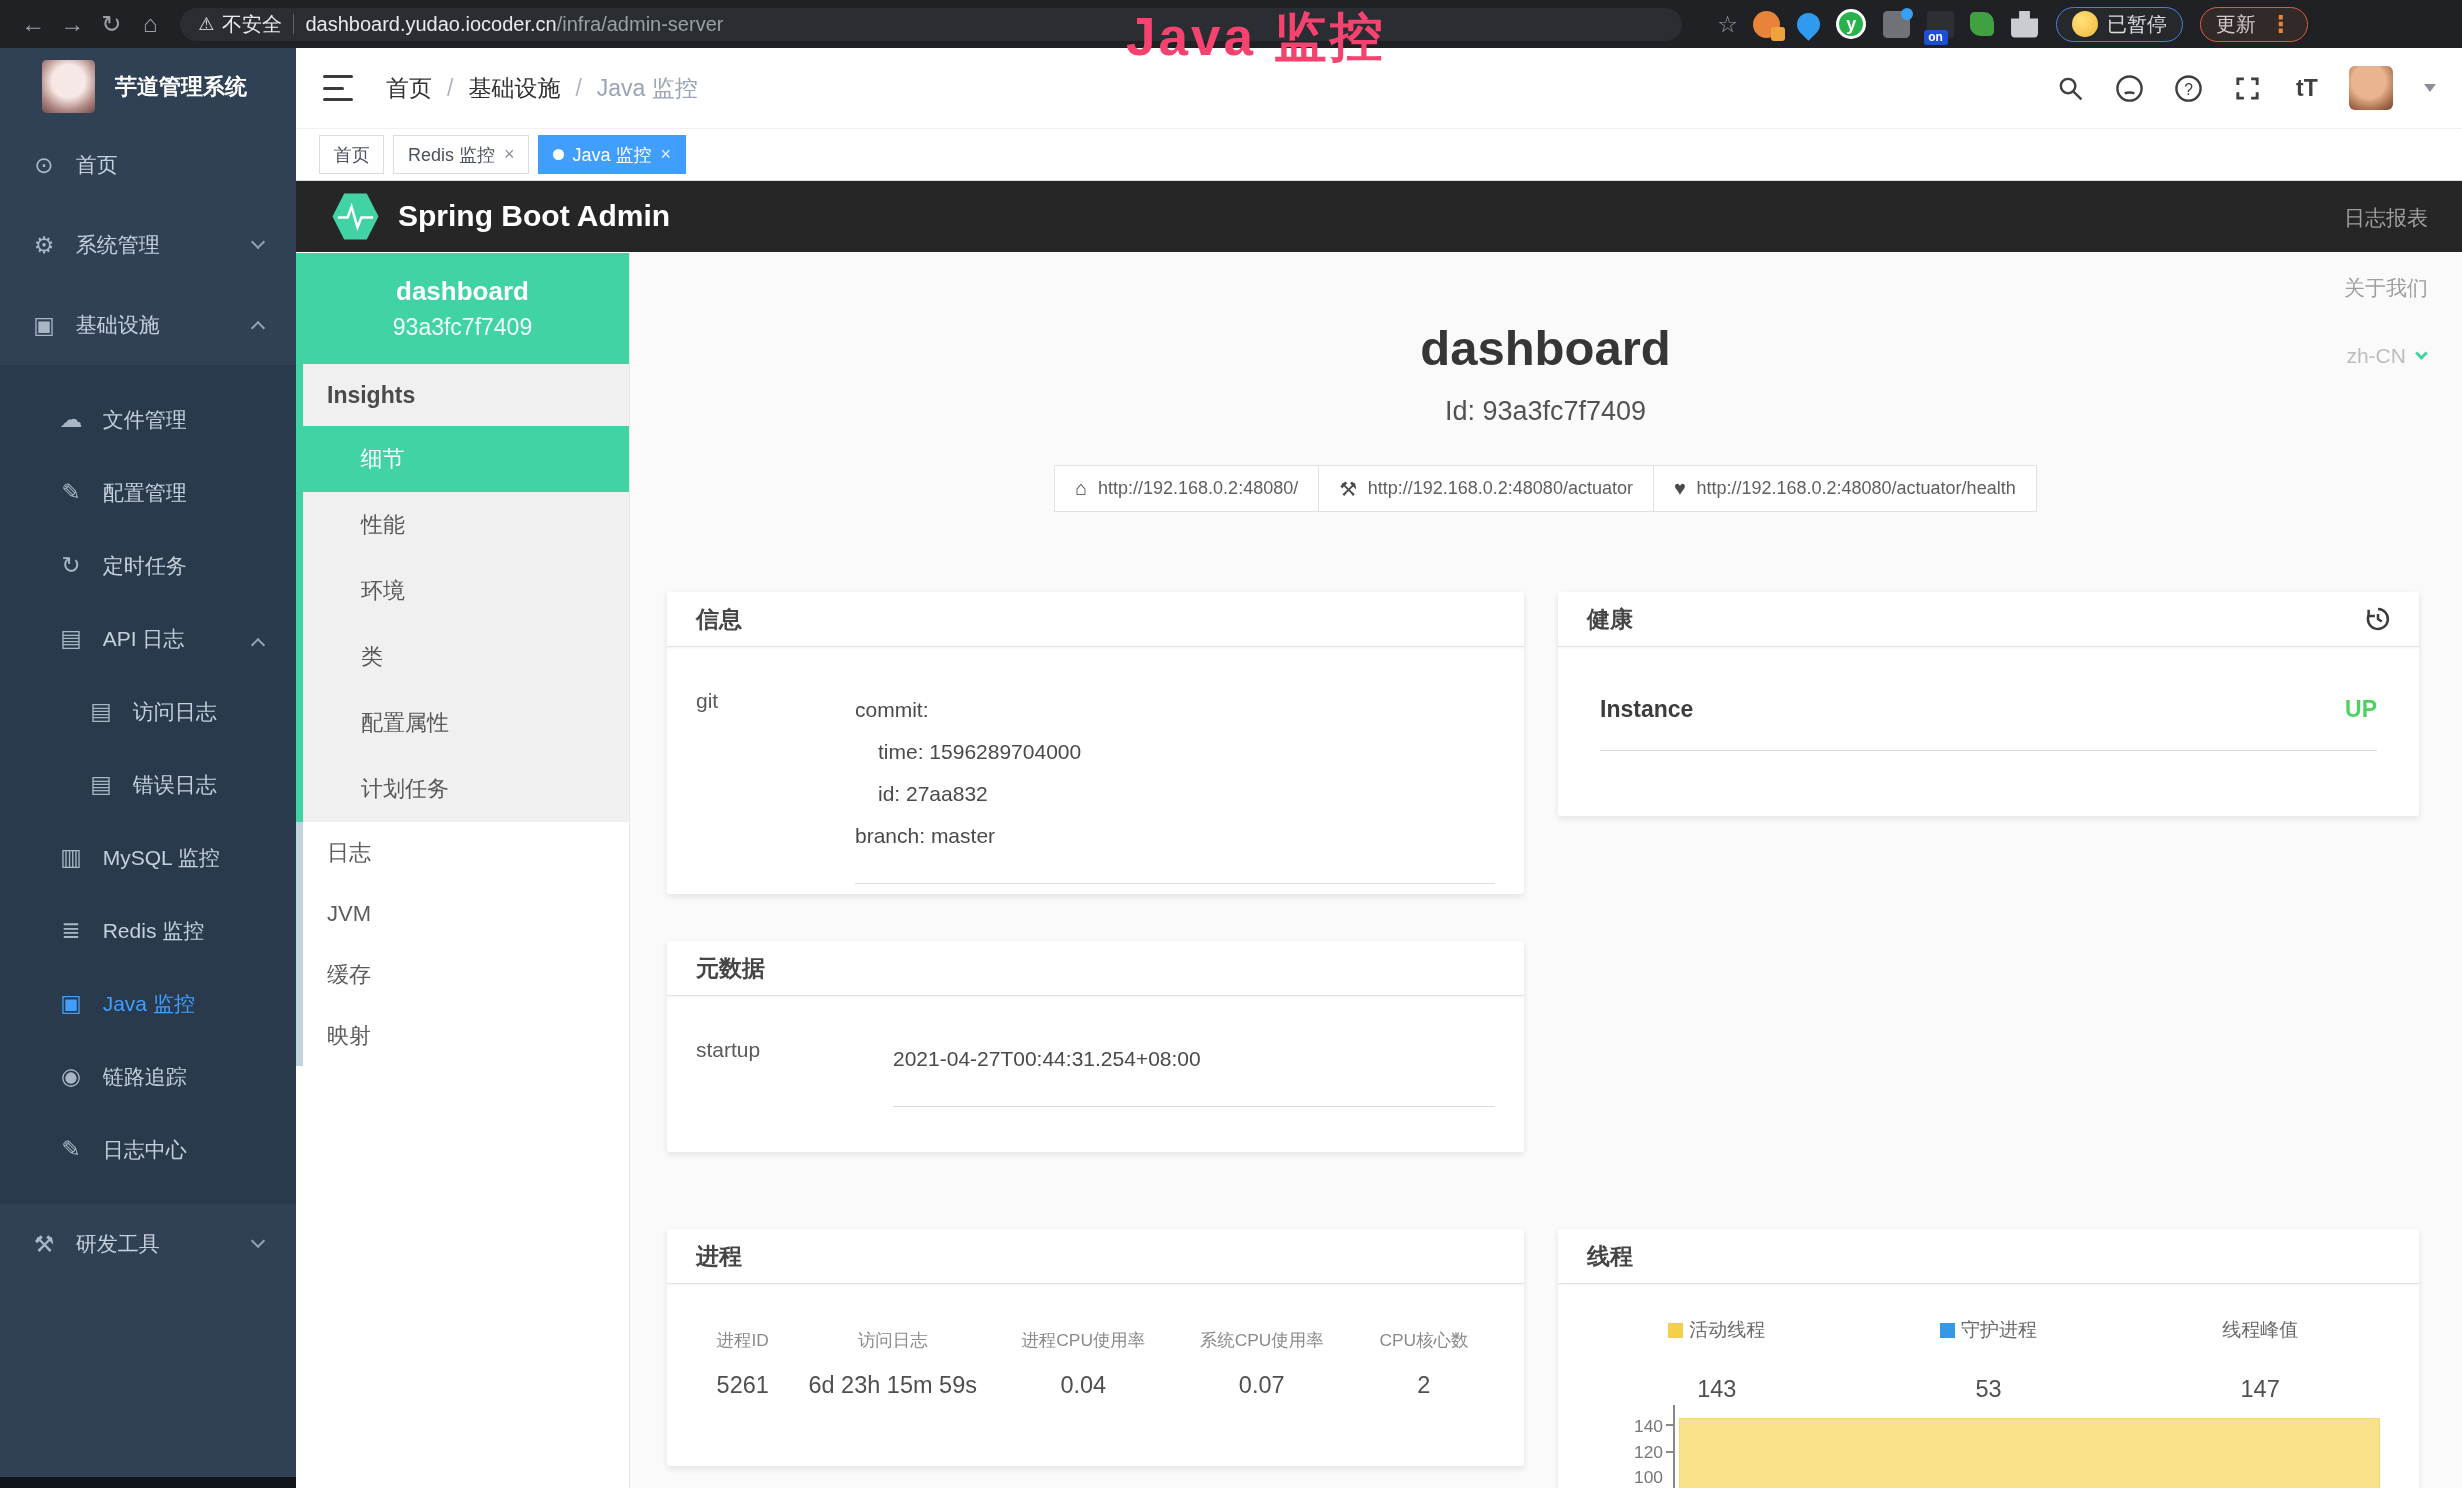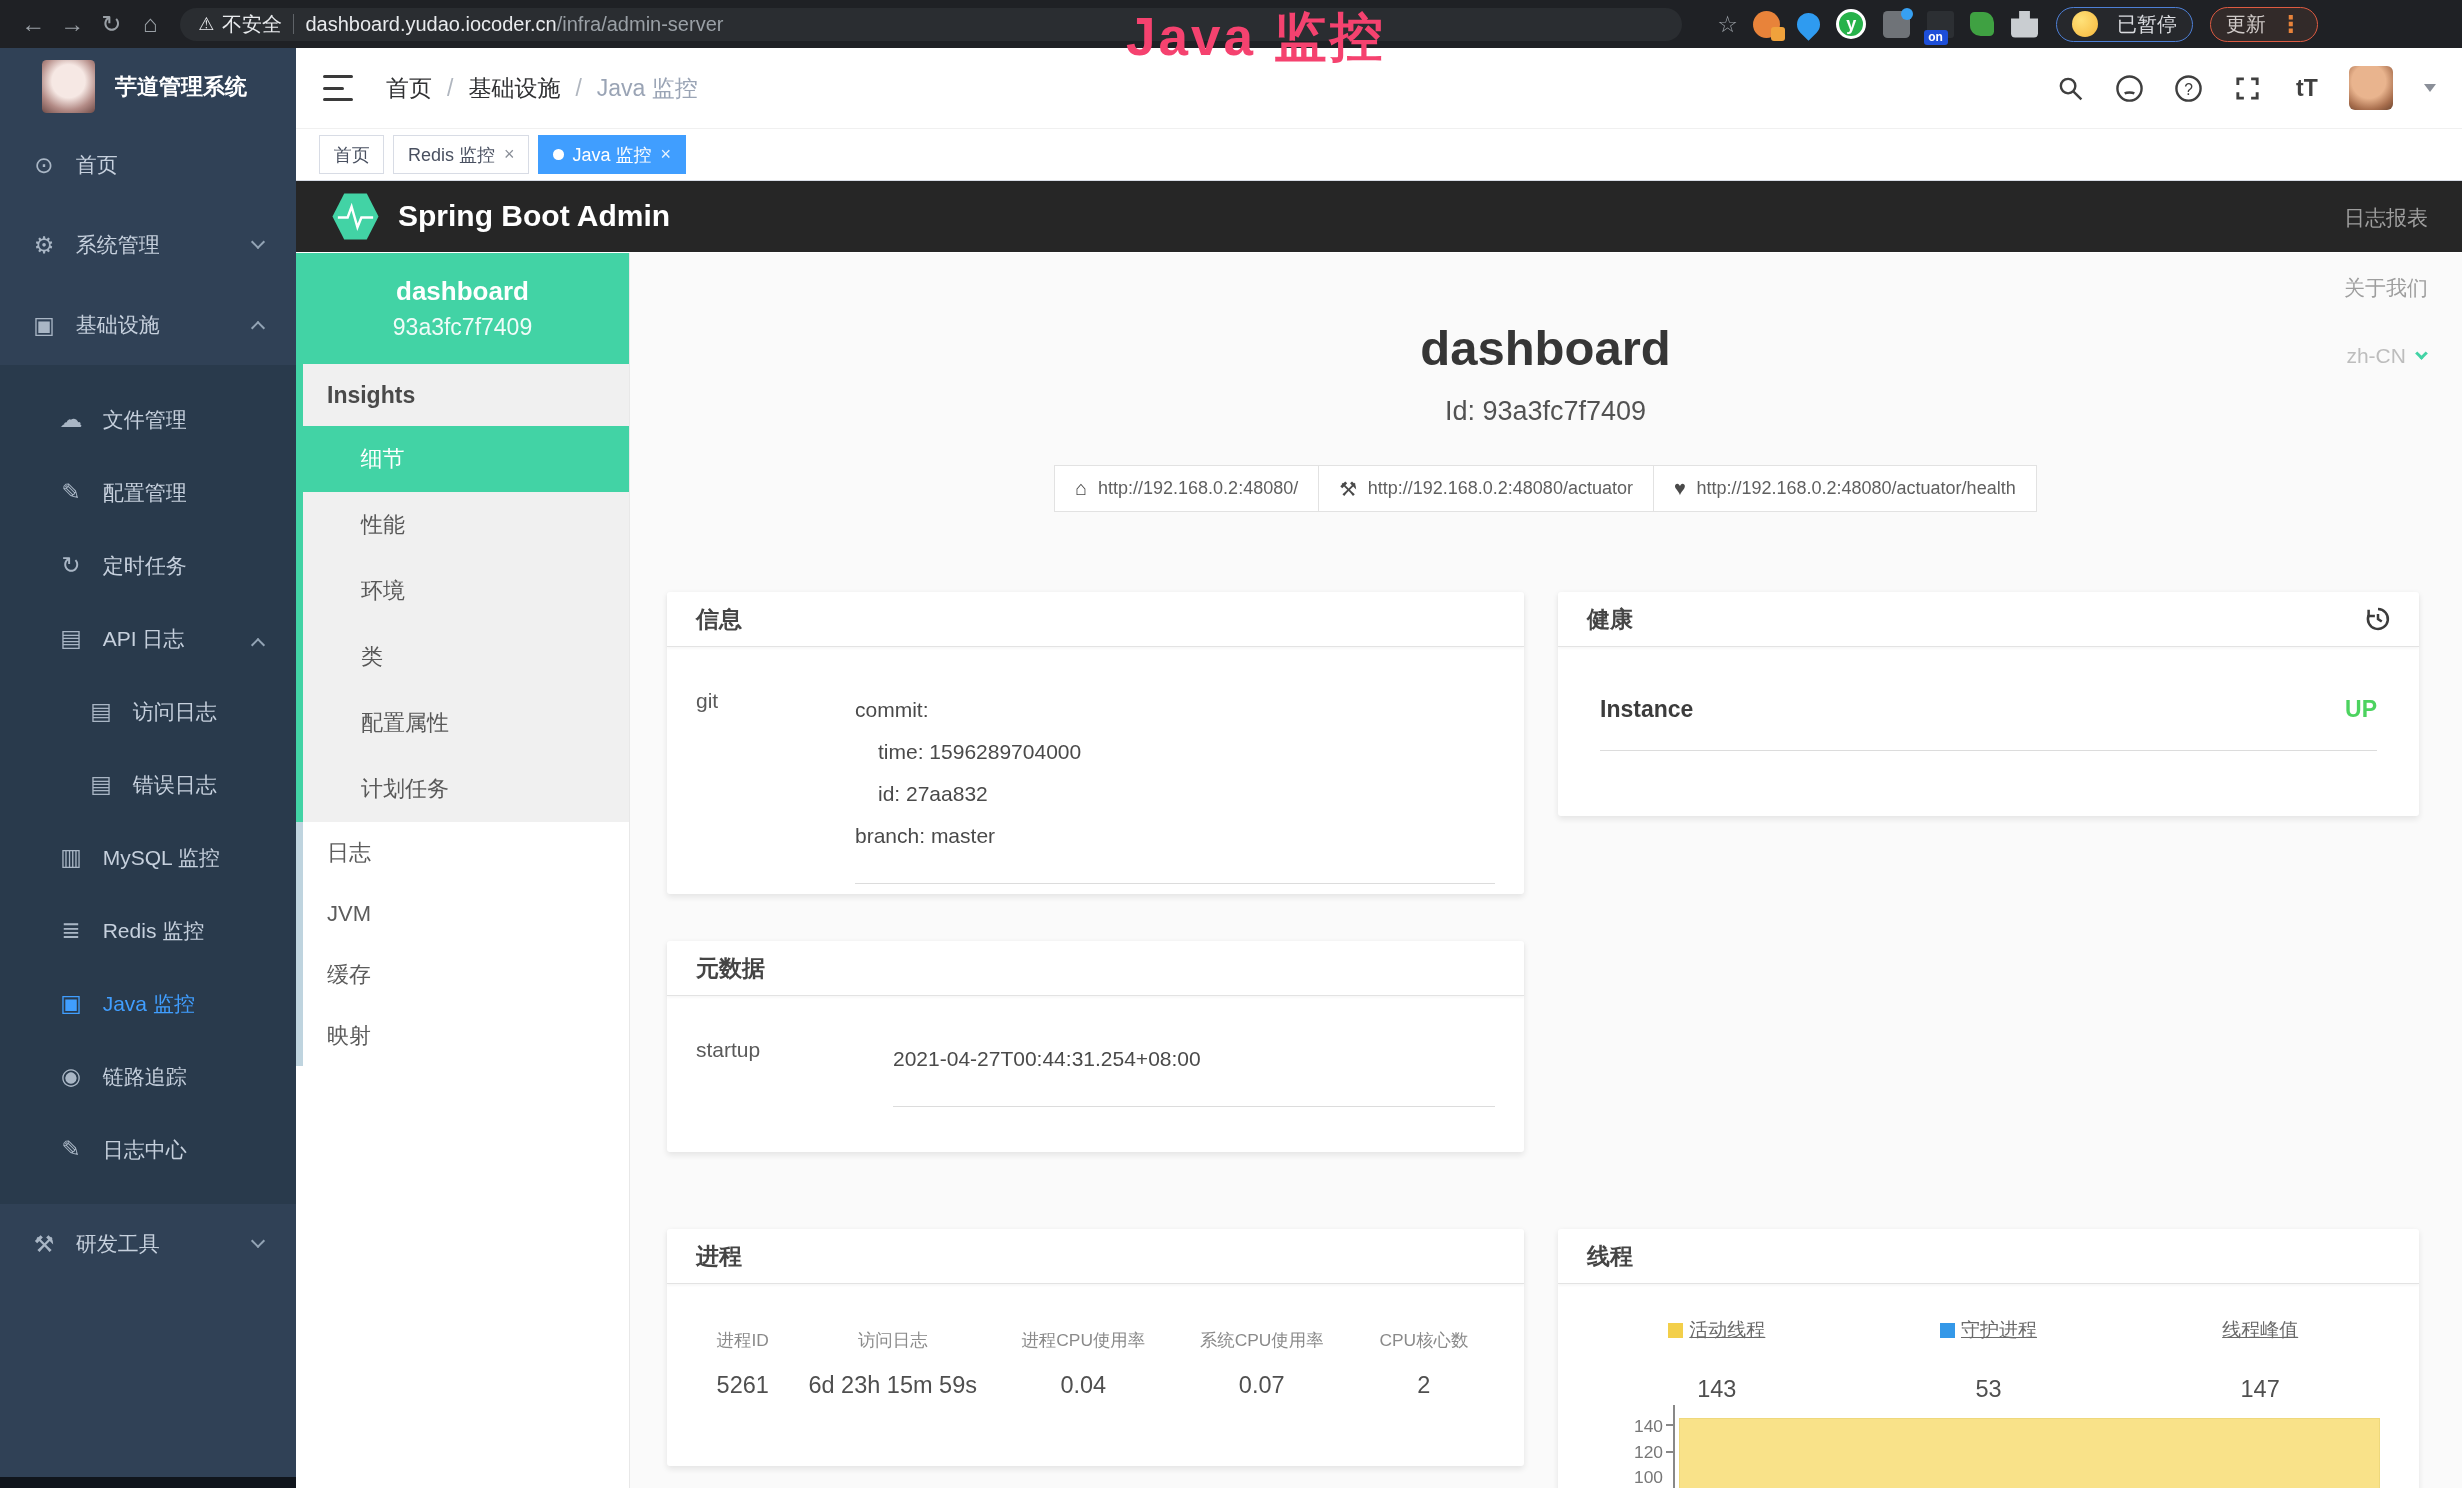--- a/index.html
+++ b/index.html
@@ -26,21 +26,21 @@
   .ext-pin { background:#2f9bf0; border-radius:50% 50% 50% 0; transform:rotate(-45deg); width:23px; height:23px; }
   .ext-y { background:#27b24a; border-radius:50%; width:30px; height:30px; border:3px solid #fff;
     color:#fff; font-size:18px; font-weight:bold; display:flex; align-items:center; justify-content:center;}
   .ext-grid { background:#6f7378; border-radius:4.6px; }
   .ext-grid::after { content:""; position:absolute; right:-3px; top:-3px; width:12px; height:12px; border-radius:50%; background:#37a0f2;}
   .ext-list { background:#2c2f33; border-radius:3px; }
   .ext-list .onb { position:absolute; left:-3px; bottom:-7.6px; background:#1d4ed8; color:#fff;
     font-size:12px; font-weight:bold; padding:0.8px 4.6px; border-radius:3px; }
   .ext-leaf { background:#3fa142; border-radius:4.6px 10.6px 4.6px 10.6px; width:24px; height:24px;}
   .ext-puzzle { background:#c9cdd1; border-radius:4.6px; clip-path:polygon(0 30%,30% 30%,30% 0,70% 0,70% 30%,100% 30%,100% 100%,0 100%); }
-  .pill { height:35px; border-radius:17.4px; display:flex; align-items:center; gap:19px;
+  .pill { height:35px; border-radius:17.4px; display:flex; align-items:center; gap:9px;
     padding:0 15px; font-size:20px; flex:0 0 auto; }
   .pill-paused { border:1.5px solid #4d7fd6; color:#dadce0; margin-right:16.7px; background:#26282c;}
   .pill-paused .face { width:26px; height:26px; border-radius:50%; background:radial-gradient(circle at 35% 35%,#ffe27a,#f6b73c); }
   .pill-update { border:1.5px solid #dd5a41; color:#cfc9c7; background:#332а2а; background:#322a29; gap:13.7px;}
   .pill-update .dots { color:#e8833a; font-size:23px; font-weight:bold; }
   
   .annotation { position:absolute; left:1126px; top:1.5px; z-index:60; color:#f5426f;
     font-size:53px; font-weight:bold; letter-spacing:3px; pointer-events:none; }
   
   .sidebar { position:absolute; left:0; top:48px; width:296px; height:1429px;
@@ -135,21 +135,21 @@
   .health-row { display:flex; justify-content:space-between; align-items:center;
     margin:49px 42px 0 42px; padding-bottom:27px; border-bottom:1.5px solid #dcdcdc;
     font-size:23px; }
   .health-row .k { font-weight:bold; color:#3c3c3c; }
   .health-row .up { font-weight:bold; color:#4cd35f; }
   .proc-grid { display:grid; grid-template-columns:13% 24% 23% 21% 19%; text-align:center;
     padding:44px 23px 0 23px; row-gap:20px; }
   .proc-grid .hc { font-size:17.4px; color:#8a8a8a; }
   .proc-grid .vc { font-size:23.5px; color:#4f4f4f; }
   .thr-grid { display:grid; grid-template-columns:1fr 1fr 1fr; text-align:center; padding:33px 23px 0 23px; row-gap:33px;}
-  .thr-grid .hc { font-size:19px; color:#6a6a6a; display:flex; align-items:center; justify-content:center; gap:6px;text-decoration:underline;}
+  .thr-grid .hc { font-size:19px; color:#6a6a6a; display:flex; align-items:center; justify-content:center; gap:6px;}
   .thr-grid .vc { font-size:23.5px; color:#4f4f4f; }
   .sq { width:15px; height:15px; display:inline-block; }
   .chart { position:absolute; left:0; top:176px; width:100%; height:190px; }
   .tick { position:absolute; left:46px; width:59px; text-align:right; font-size:17.4px; color:#777; }
   .tickmark { position:absolute; left:108px; width:7.6px; height:2.3px; background:#888; }
   .yaxis { position:absolute; left:115px; top:0px; width:2.3px; height:182px; background:#888; }
   .area { position:absolute; left:121px; right:39px; top:13px; height:228px;
     background:#f9e289; border:0.8px solid #eed87c; }
 </style>
 </head>

